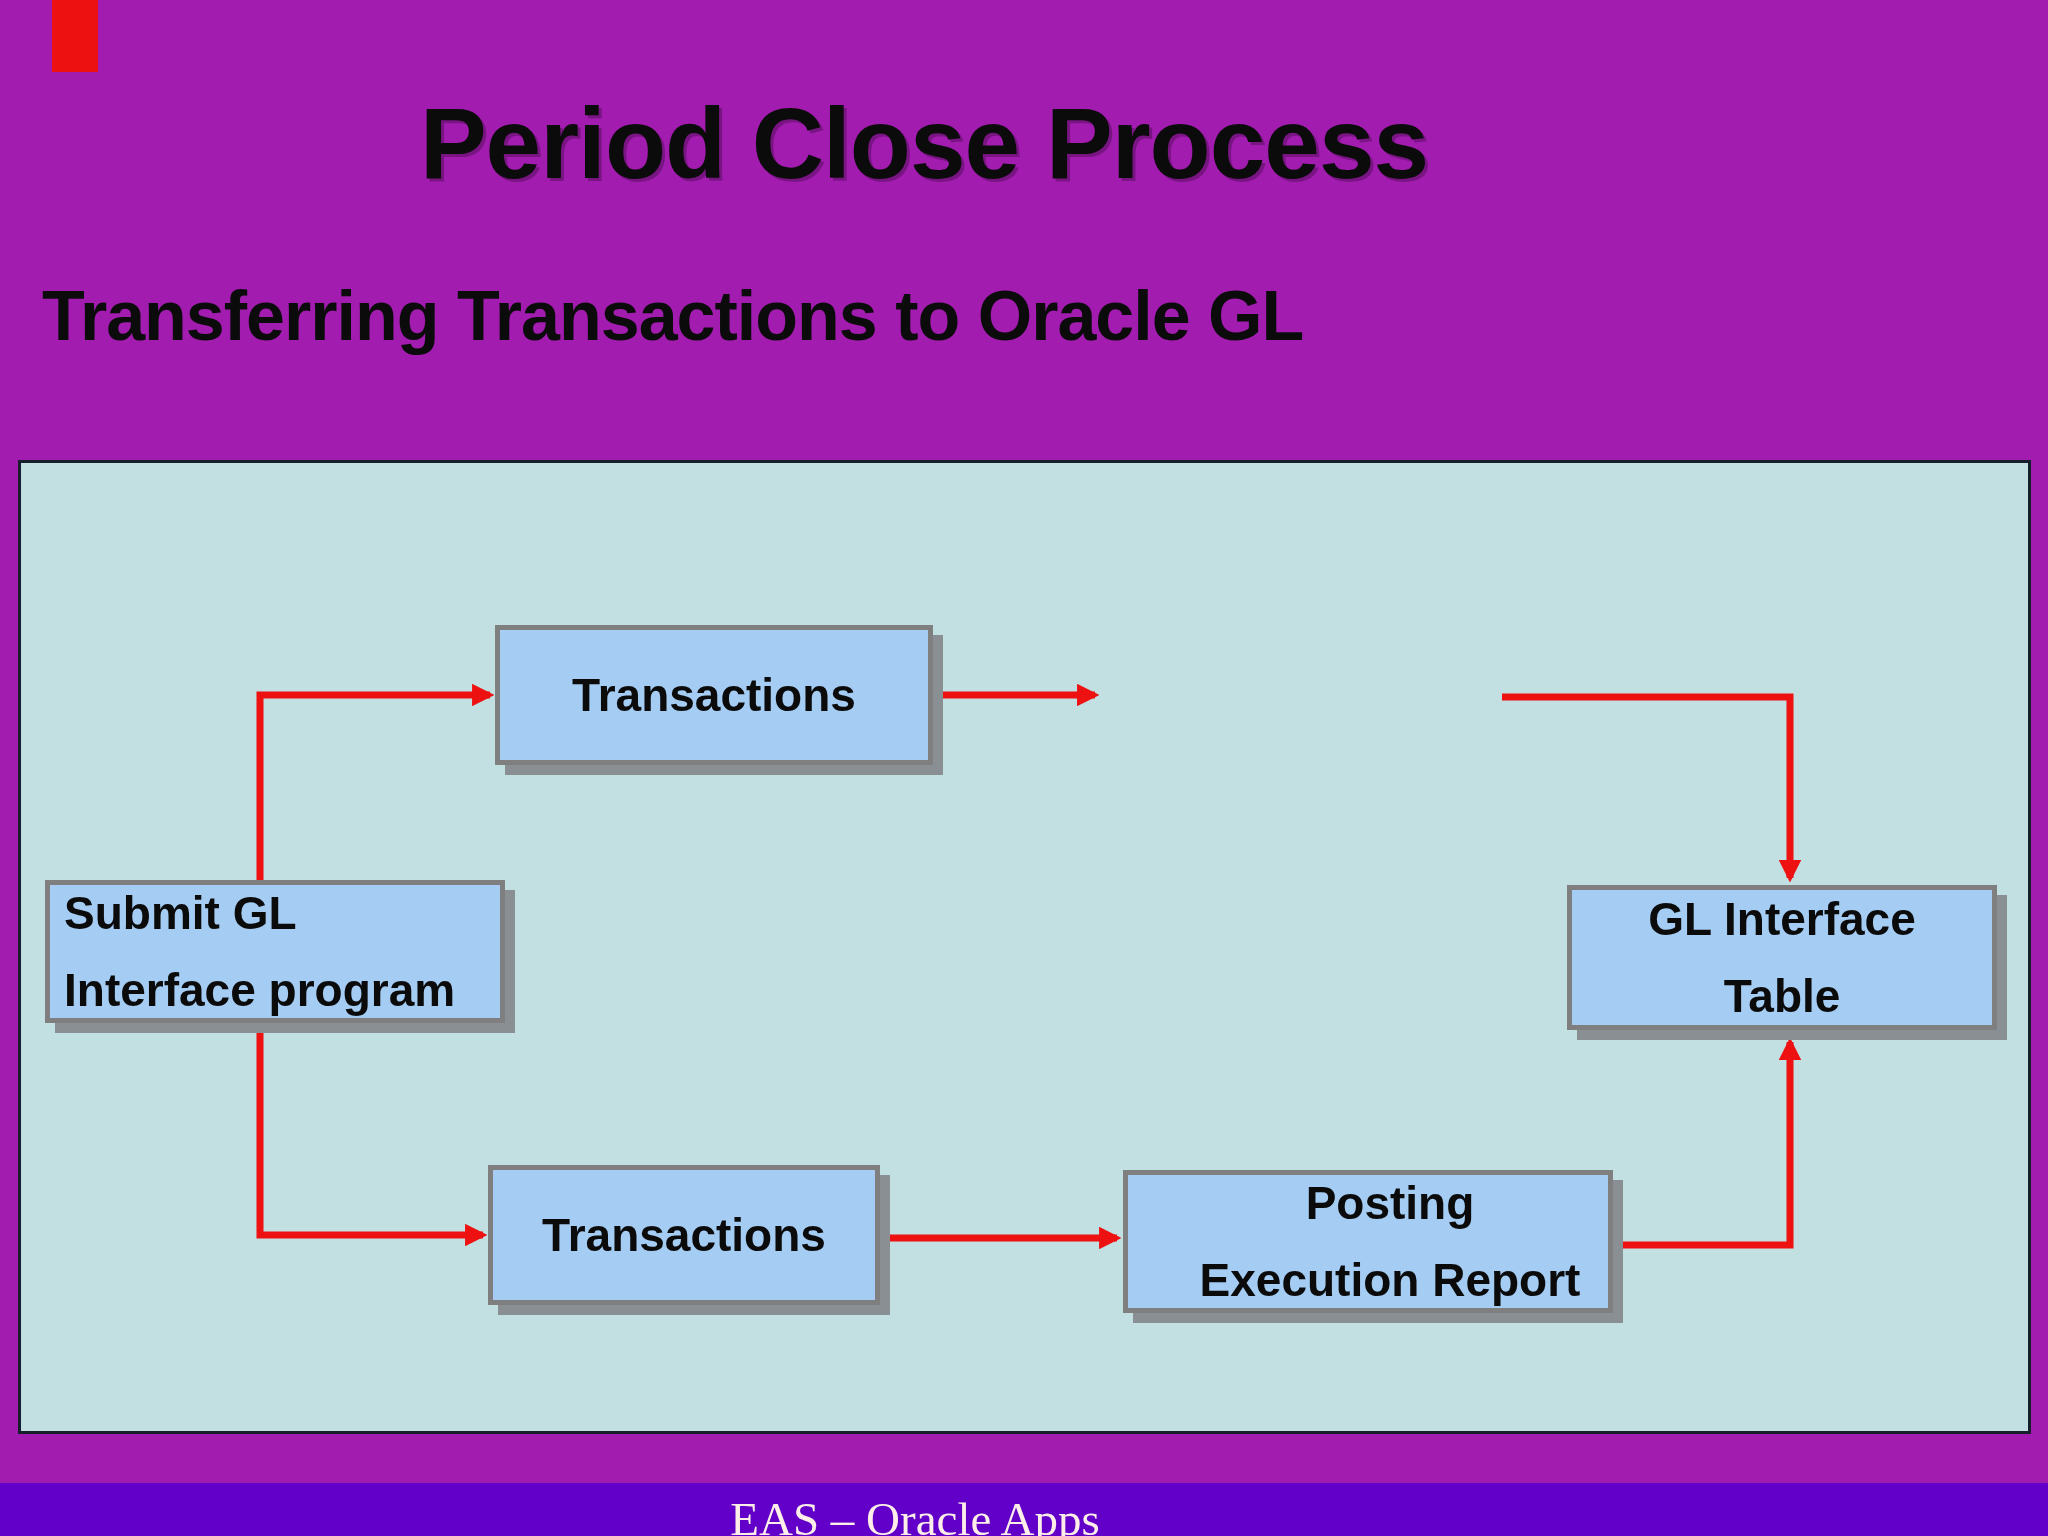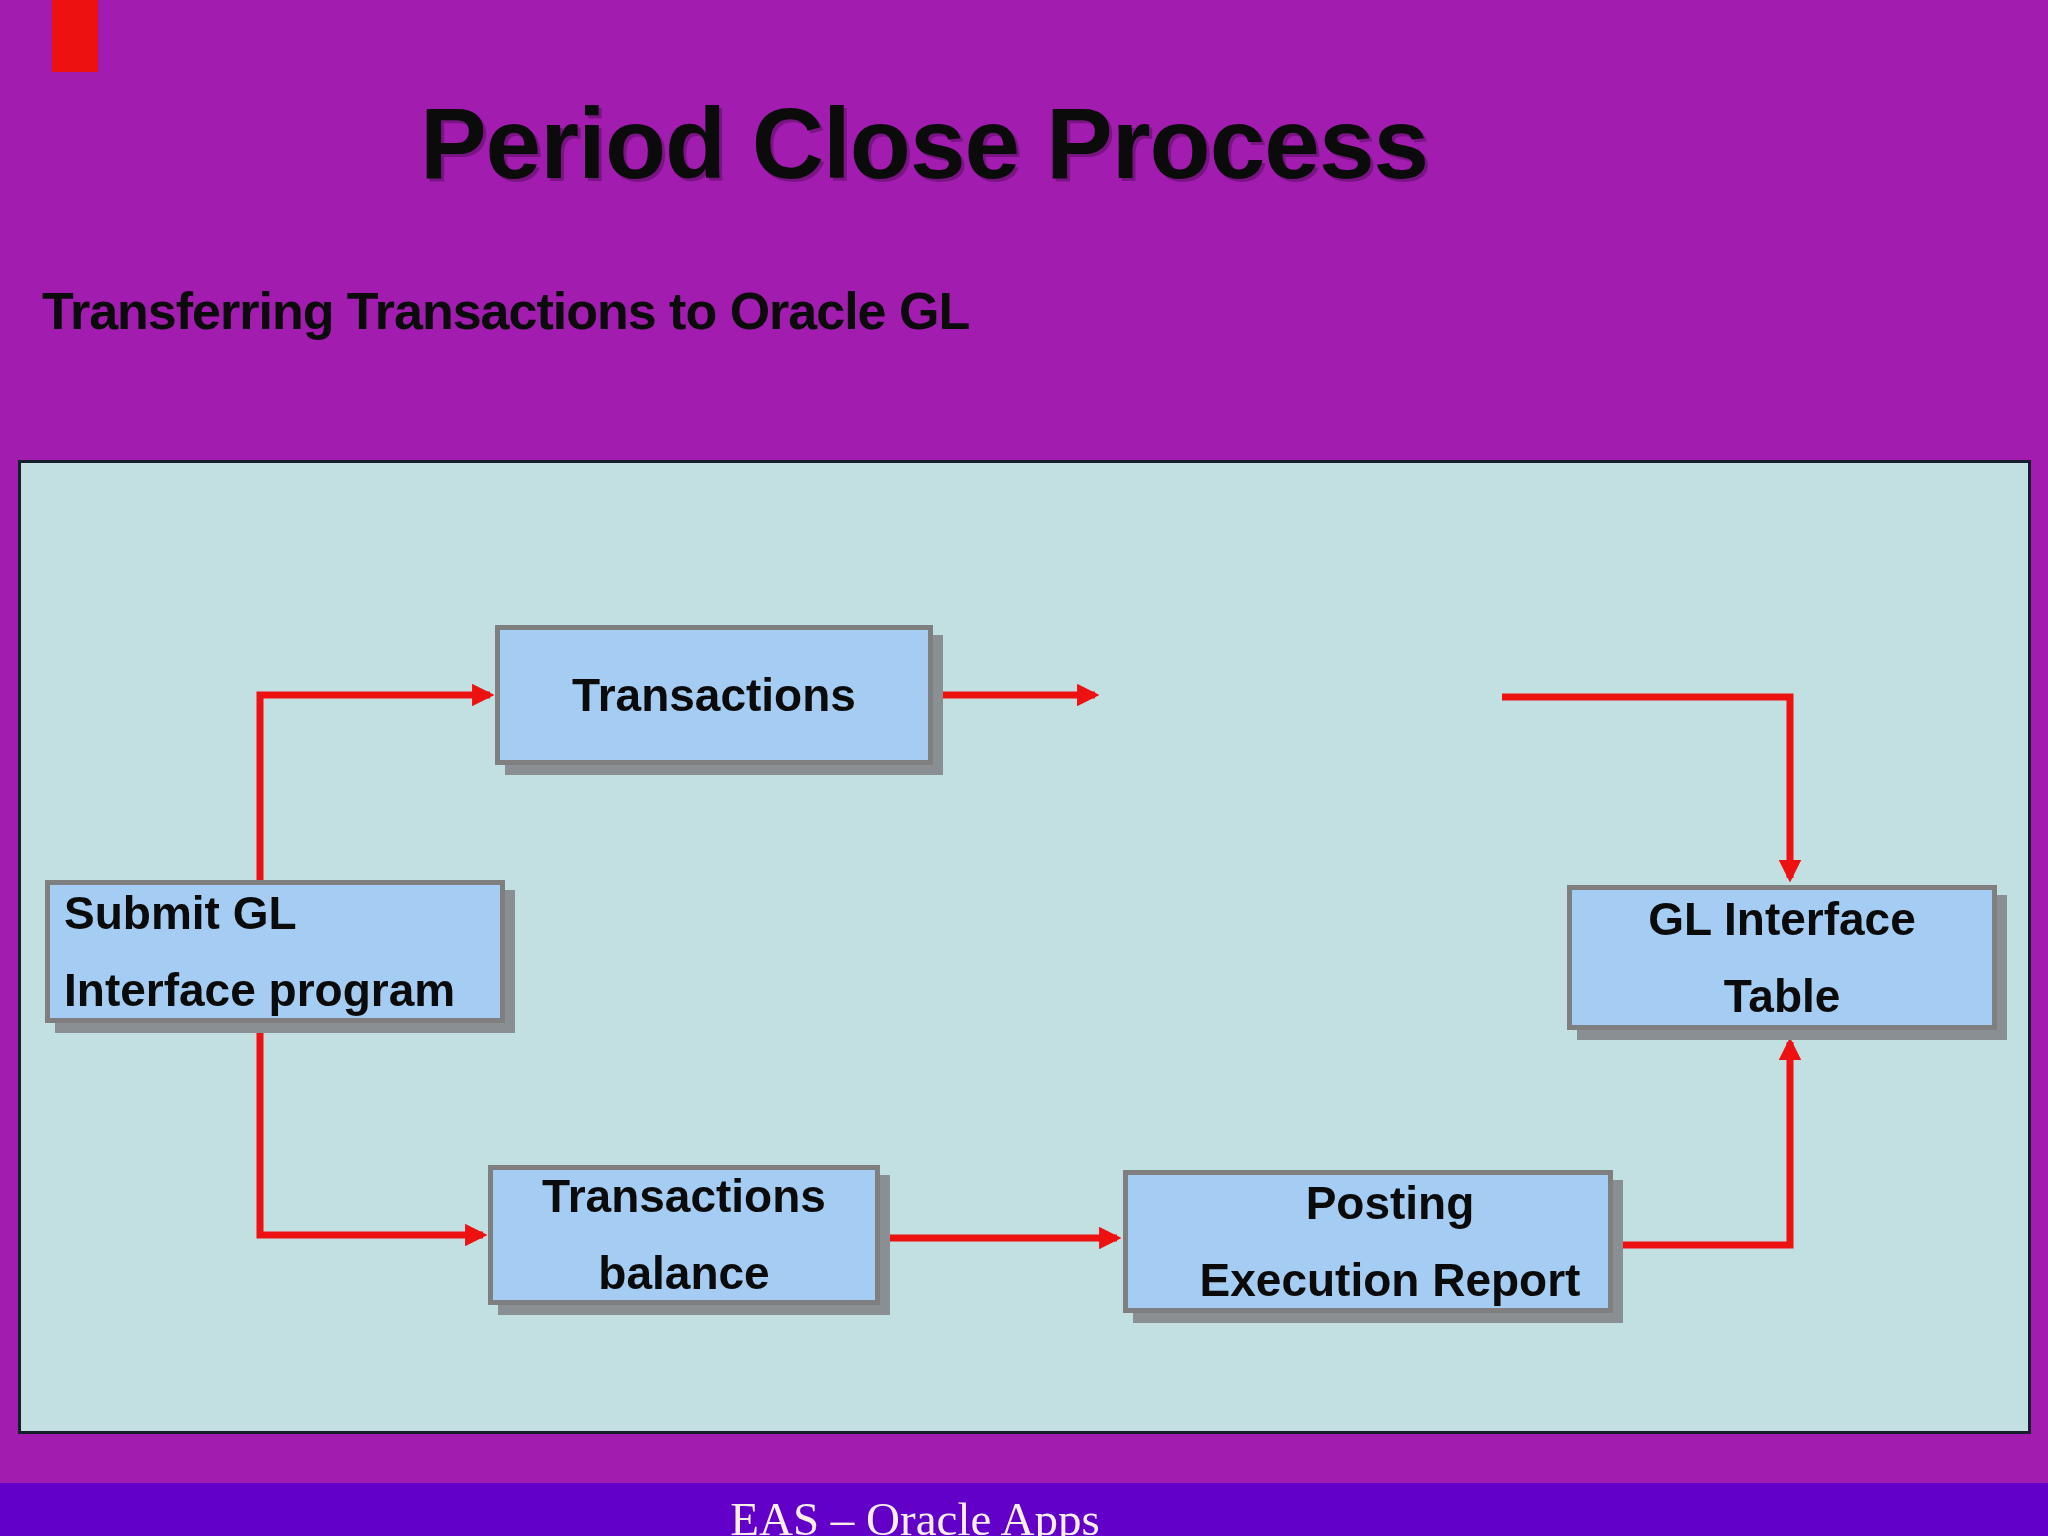--- a/index.html
+++ b/index.html
@@ -22,22 +22,22 @@
     position:absolute;left:52px;top:0;width:46px;height:72px;
     background:var(--accent-red);
   }
   .title{
     position:absolute;left:924px;top:88px;transform:translateX(-50%);
     margin:0;font-size:100px;font-weight:bold;color:var(--ink);
     white-space:nowrap;letter-spacing:-1px;line-height:1.1;
     text-shadow:3px 3px 0 rgba(0,0,0,0.25);
   }
   .subtitle{
-    position:absolute;left:42px;top:282px;margin:0;
-    font-size:52px;font-weight:bold;color:var(--ink);
+    position:absolute;left:42px;top:276px;margin:0;
+    font-size:70px;font-weight:bold;color:var(--ink);
     white-space:nowrap;letter-spacing:-1px;line-height:1.15;
   }
   .panel{
     position:absolute;left:18px;top:460px;width:2013px;height:974px;
     background:var(--panel-bg);border:3px solid var(--panel-border);
     box-sizing:border-box;
   }
   svg.arrows{
     position:absolute;left:0;top:0;width:2048px;height:1536px;
     pointer-events:none;
@@ -108,21 +108,20 @@
     <span>Table</span>
   </div>
 
   <div class="node node-submit">
     <span>Submit GL</span>
     <span>Interface program</span>
   </div>
 
   <div class="node node-balance">
     <span>Transactions</span>
-    <span>balance</span>
   </div>
 
   <div class="node node-posting">
     <span>Posting</span>
     <span>Execution Report</span>
   </div>
 
   <div class="footer-bar"></div>
   <div class="footer-text">EAS – Oracle Apps</div>
 

